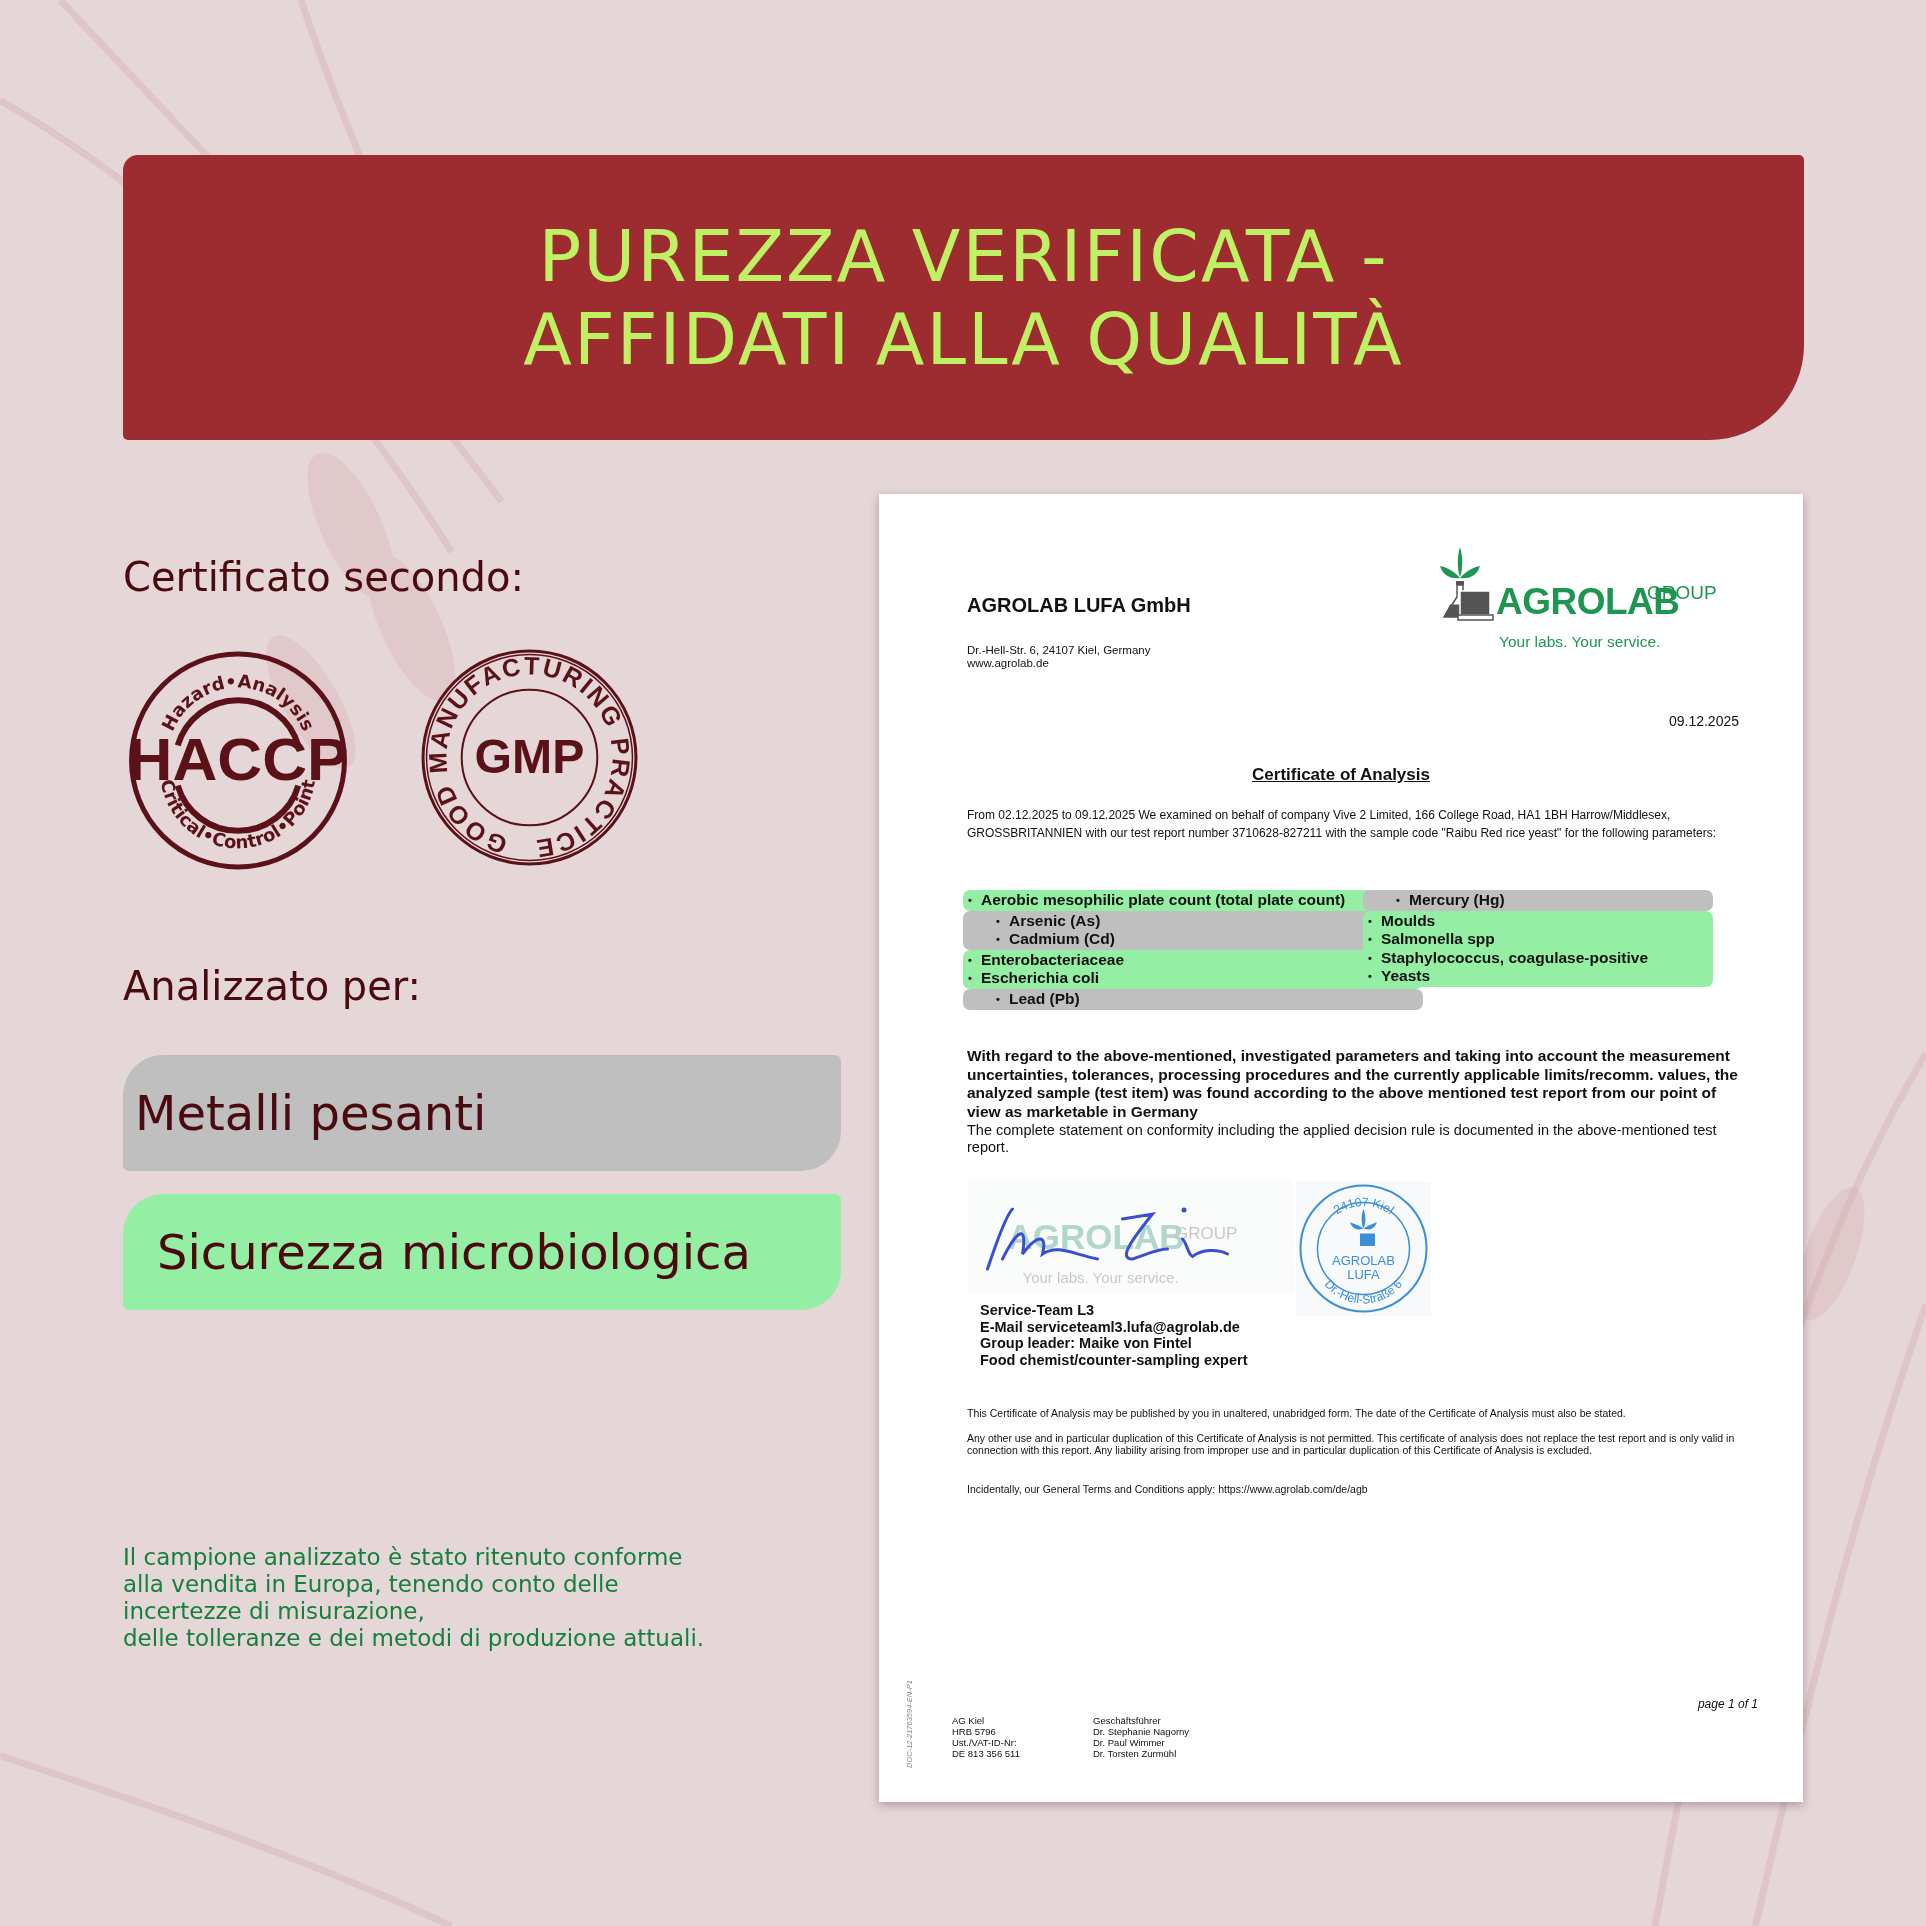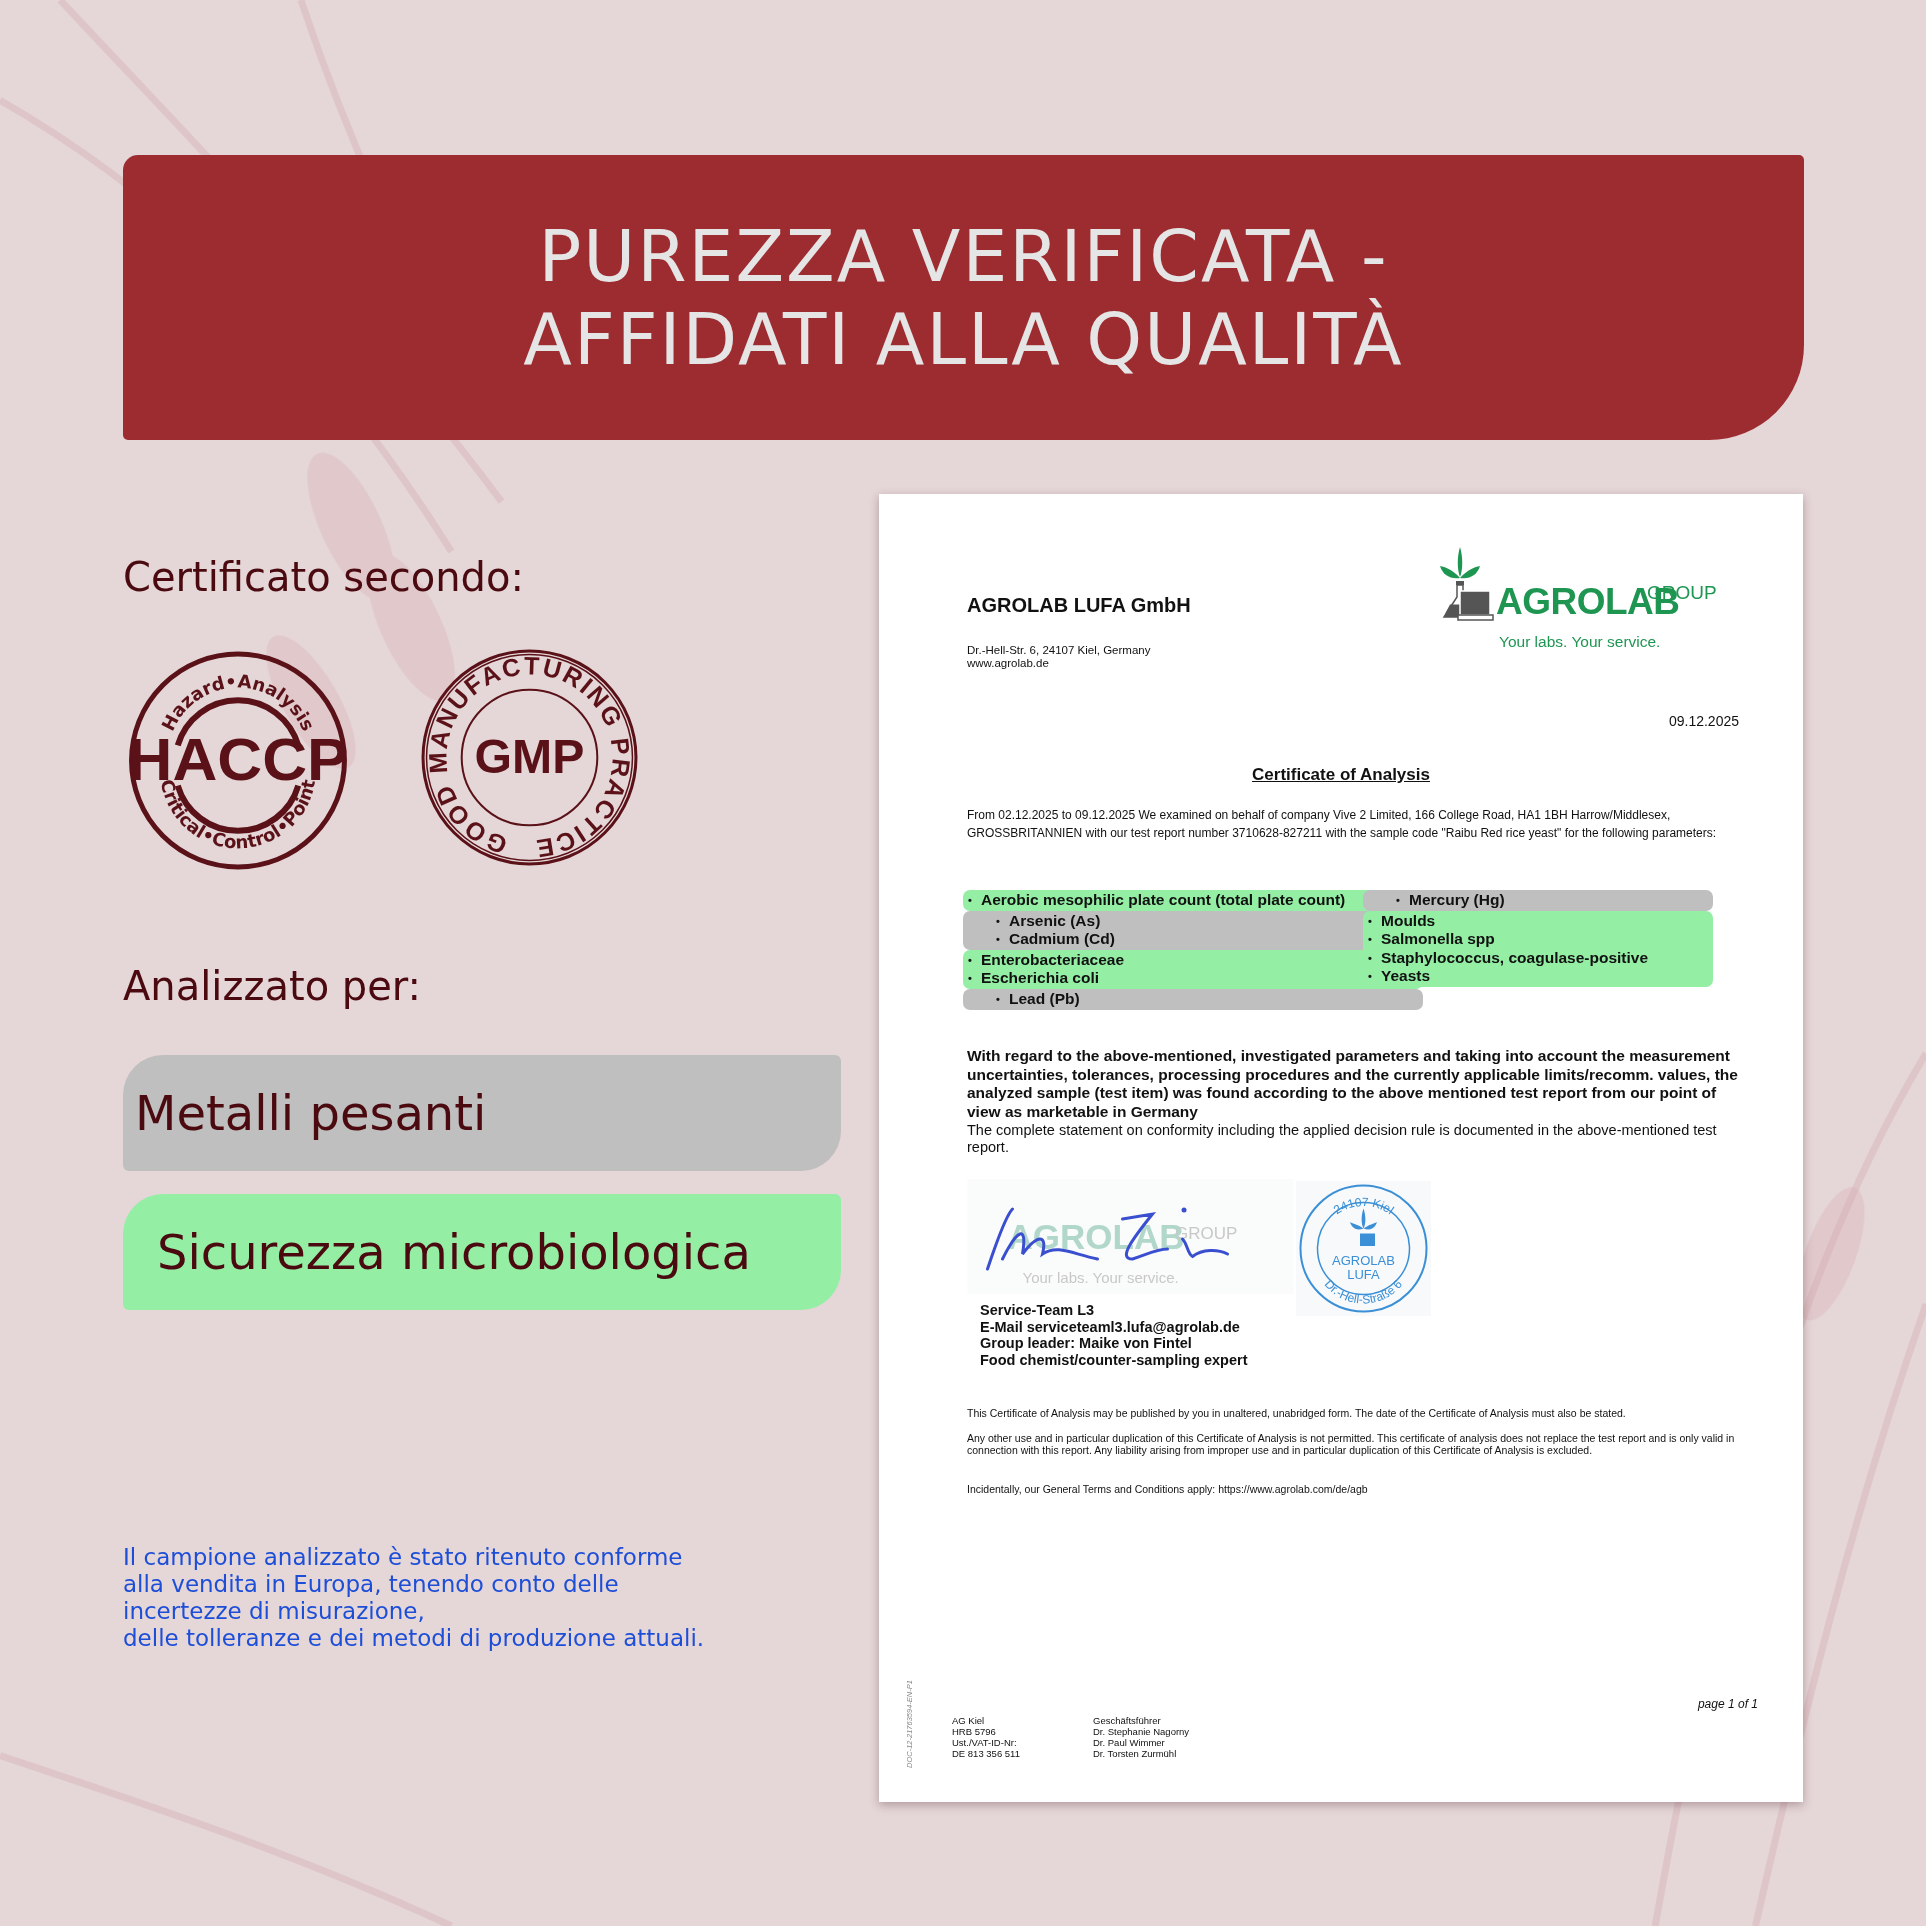--- a/index.html
+++ b/index.html
@@ -9,38 +9,38 @@
     font-family: "DejaVu Sans", sans-serif;
   }
   .bg-deco { position: absolute; inset: 0; pointer-events: none; }
   .banner {
     position: absolute; left: 123px; top: 155px; width: 1681px; height: 285px;
     background: #9d2c31;
     border-radius: 15px 5px 95px 5px;
     display: flex; flex-direction: column; align-items: center; justify-content: center;
   }
   .banner-line {
-    color: #e5e5e5; font-size: 71px; letter-spacing: 2px; line-height: 83px;
+    color: #bef264; font-size: 71px; letter-spacing: 2px; line-height: 83px;
     font-family: "DejaVu Sans", sans-serif; font-weight: normal;
   }
   .heading {
     position: absolute; left: 123px; color: #4a0a10; font-size: 40px;
     font-family: "DejaVu Sans", sans-serif;
   }
   .badge { position: absolute; }
   .pill {
     position: absolute; left: 123px; width: 718px; height: 116px;
     border-radius: 40px 6px 40px 6px;
     display: flex; align-items: center;
     color: #4a0a10; font-size: 48px; box-sizing: border-box; padding-left: 12px;
   }
   .pill.gray { background: #bfbfbf; top: 1055px; }
   .pill.green { background: #94efa5; top: 1194px; padding-left: 34px; }
   .note {
-    position: absolute; left: 123px; top: 1544px; color: #1d4ed8;
+    position: absolute; left: 123px; top: 1544px; color: #15803d;
     font-size: 23px; line-height: 27px; width: 702px;
   }
   .note div { white-space: nowrap; }
 
   
   .doc {
     position: absolute; left: 879px; top: 494px; width: 924px; height: 1308px;
     background: #ffffff; box-shadow: 0 3px 9px rgba(80,40,50,0.35);
     font-family: "Liberation Sans", sans-serif; color: #111;
   }

